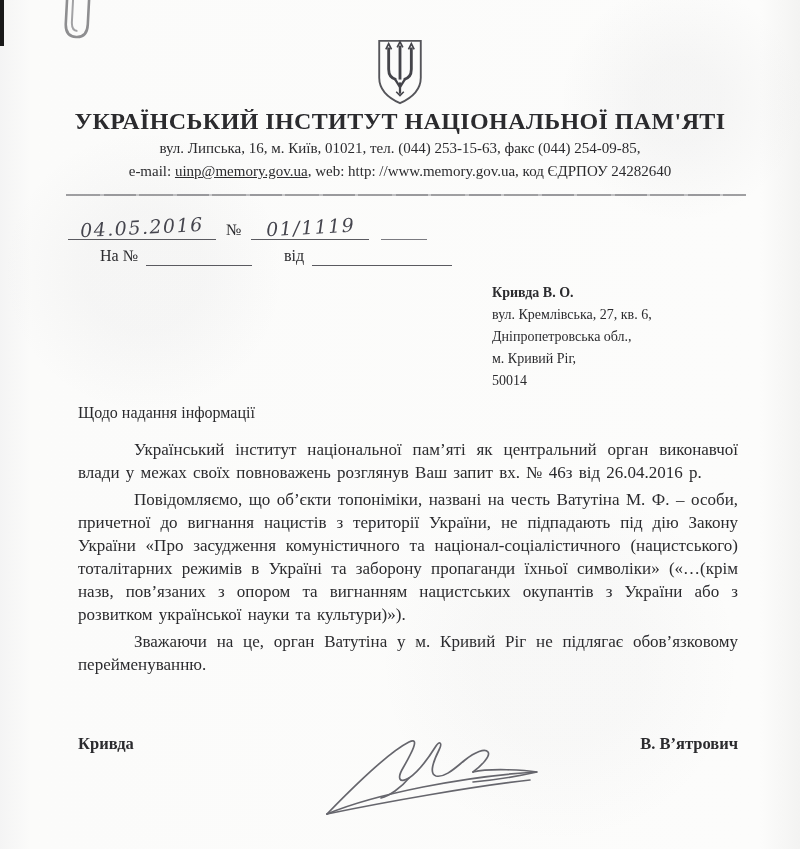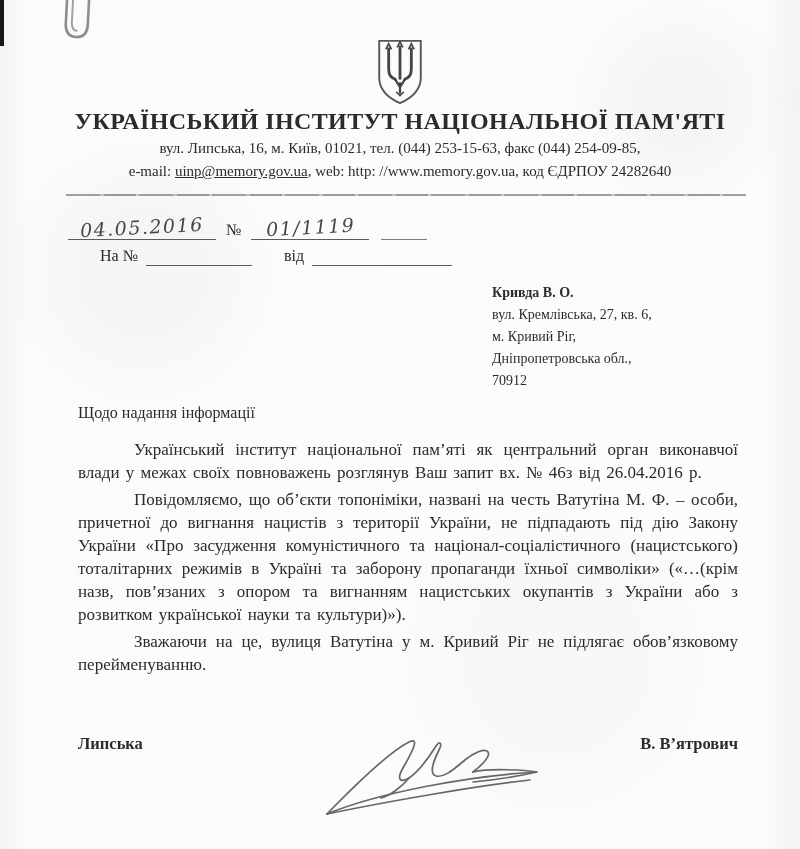--- a/index.html
+++ b/index.html
@@ -109,35 +109,35 @@
       <span class="ref-label lbl-first">На №</span>
       <div class="blankline b1"></div>
       <span class="ref-label">від</span>
       <div class="blankline b2"></div>
     </div>
   </div>
 
   <div class="recipient">
     <div class="name">Кривда В. О.</div>
     <div>вул. Кремлівська, 27, кв. 6,</div>
+    <div>Дніпропетровська обл.,</div>
     <div>м. Кривий Ріг,</div>
-    <div>Дніпропетровська обл.,</div>
-    <div>70912</div>
+    <div>50014</div>
   </div>
 
   <div class="subject">Щодо надання інформації</div>
 
   <div class="body-text">
     <p>Український інститут національної пам’яті як центральний орган виконавчої влади у межах своїх повноважень розглянув Ваш запит вх. № 46з від 26.04.2016 р.</p>
     <p>Повідомляємо, що об’єкти топоніміки, названі на честь Ватутіна М. Ф. – особи, причетної до вигнання нацистів з території України, не підпадають під дію Закону України «Про засудження комуністичного та націонал-соціалістичного (нацистського) тоталітарних режимів в Україні та заборону пропаганди їхньої символіки» («…(крім назв, пов’язаних з опором та вигнанням нацистських окупантів з України або з розвитком української науки та культури)»).</p>
-    <p>Зважаючи на це, вулиця Ватутіна у м. Кривий Ріг не підлягає обов’язковому перейменуванню.</p>
+    <p>Зважаючи на це, орган Ватутіна у м. Кривий Ріг не підлягає обов’язковому перейменуванню.</p>
   </div>
 
   <div class="sig-row">
-    <span>Липська</span>
+    <span>Кривда</span>
     <span>В. В’ятрович</span>
   </div>
 
   <svg class="signature" width="250" height="90" viewBox="0 0 250 90">
     <g fill="none" stroke="#66666d" stroke-width="1.7" stroke-linecap="round">
       <path d="M22 82 C55 48 88 18 104 10 C116 4 106 22 98 36 C92 46 94 52 104 46 C116 38 126 22 131 14 C134 9 138 10 134 18 C128 30 124 42 131 44 C140 46 150 36 160 28 C170 20 180 16 183 20 C186 24 176 34 168 40"></path>
       <path d="M168 40 C185 36 220 38 232 40 C214 44 190 48 168 50"></path>
       <path d="M22 82 C70 62 160 44 232 40"></path>
       <path d="M22 82 C80 70 170 54 225 48"></path>
       <path d="M104 46 C96 56 84 64 76 66"></path>

